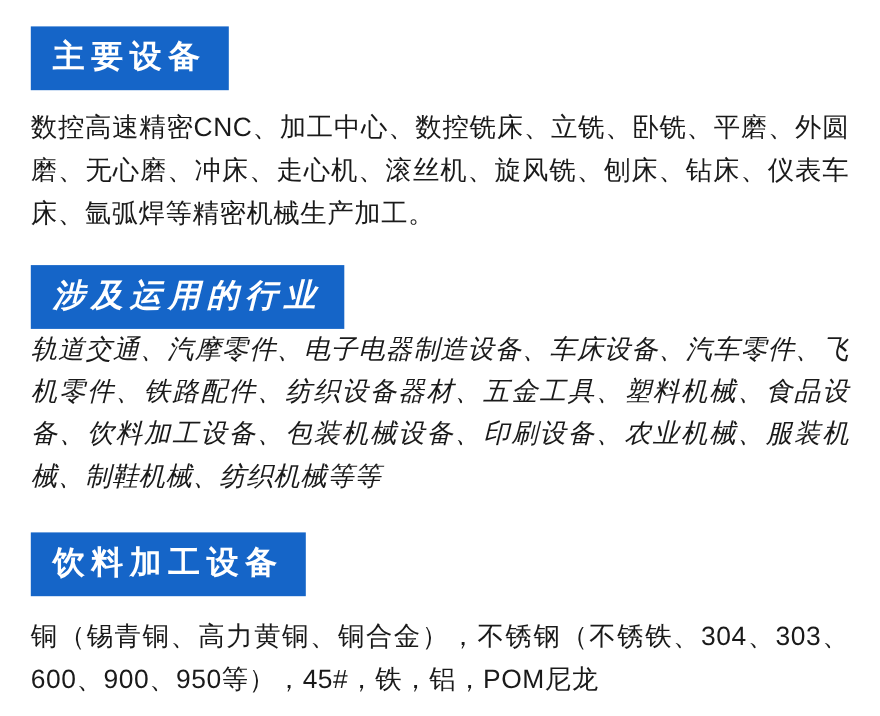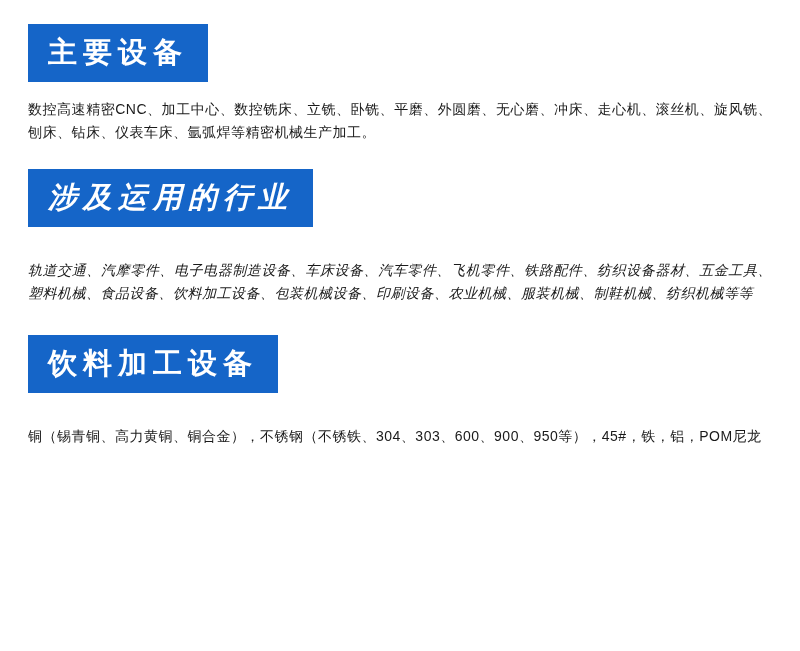--- a/index.html
+++ b/index.html
@@ -30,35 +30,35 @@
     color: #ffffff;
     font-size: 29px;
     font-weight: bold;
     letter-spacing: 2px;
     line-height: 1;
     padding: 14px 20px 15px 20px;
     white-space: nowrap;
   }
   .section-body {
     color: #1a1a1a;
-    font-size: 14px;
+    font-size: 24px;
     line-height: 1.62;
     letter-spacing: 0.5px;
     font-weight: 500;
     text-align: justify;
   }
   
   #sec-equipment { padding-top: 24px; }
   #sec-equipment .section-body { margin-top: 16px; }
 
   #sec-industries { padding-top: 26px; font-style: italic; }
-  #sec-industries .section-body { margin-top: 32px; }
+  #sec-industries .section-body { margin-top: 0; }
 
   #sec-materials { padding-top: 30px; }
-  #sec-materials .section-body { margin-top: 32px; }
+  #sec-materials .section-body { margin-top: 18px; }
 
   .heading-wide {
     letter-spacing: 6px;
   }
 </style>
 </head>
 <body>
 
 <div class="page">
 

